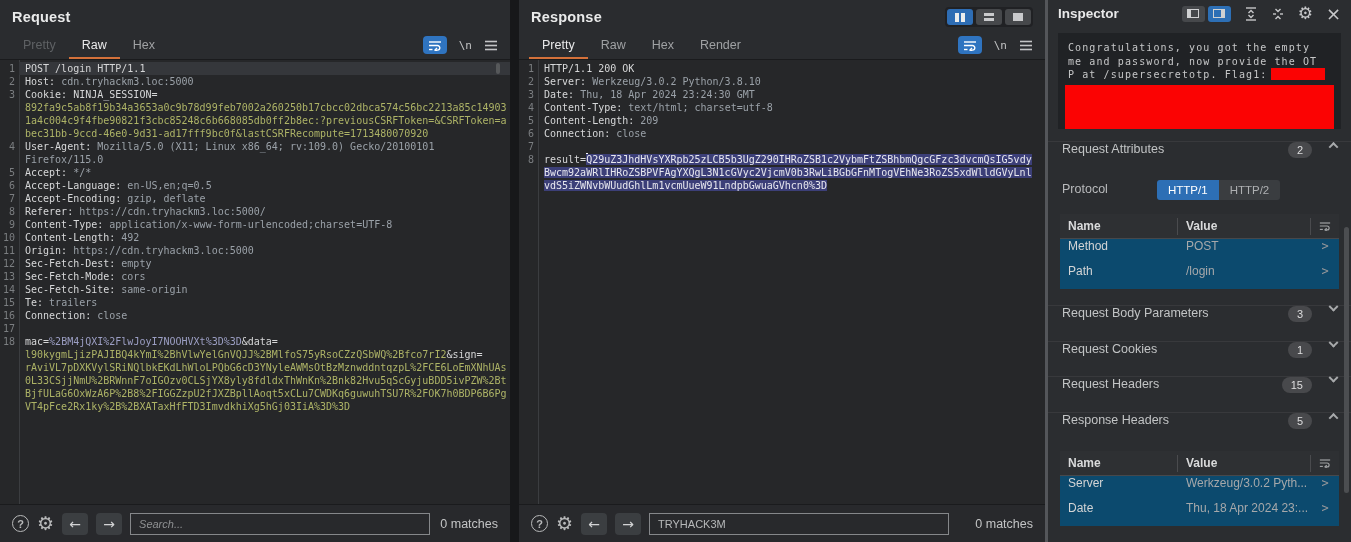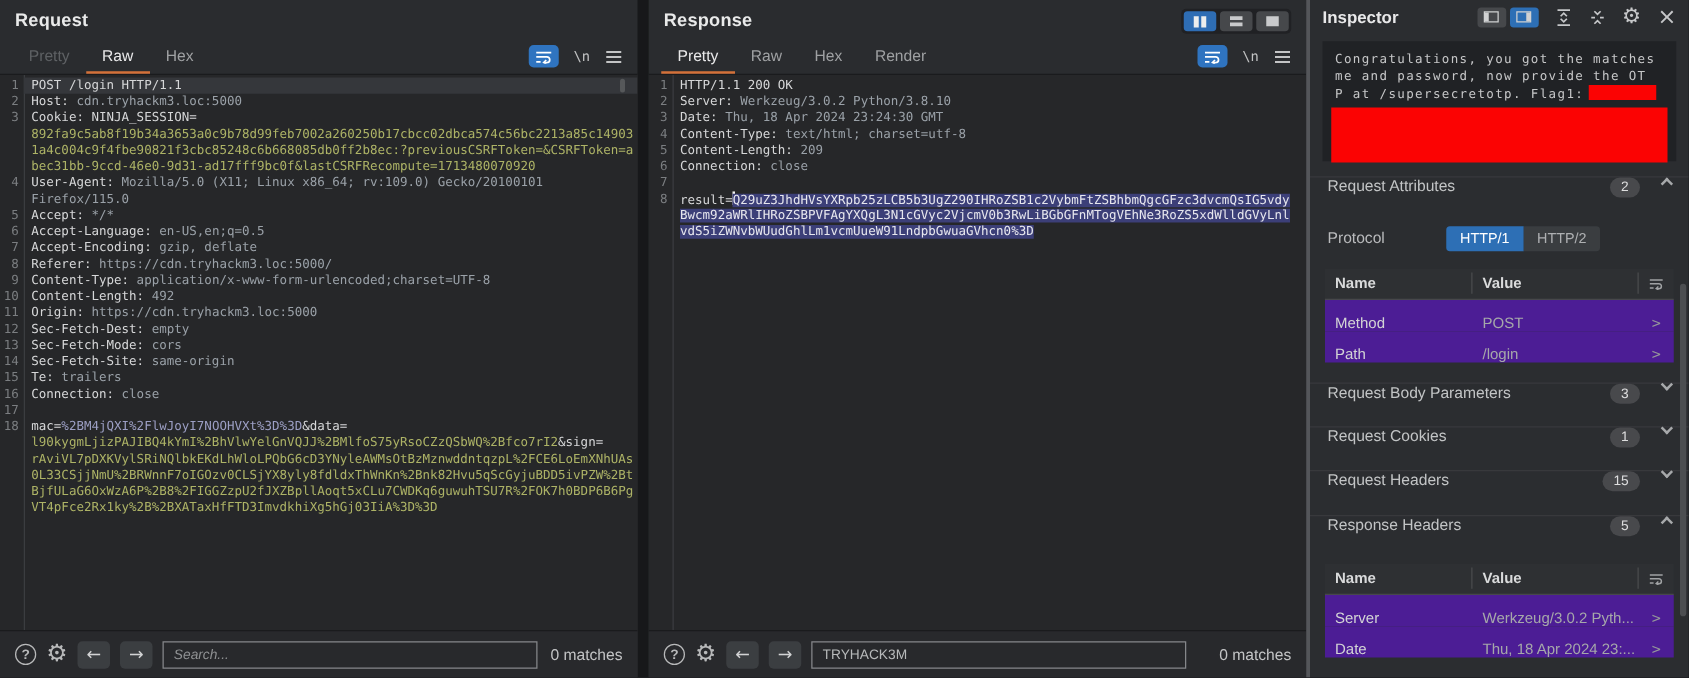--- a/index.html
+++ b/index.html
@@ -94,21 +94,21 @@
   .proto-btn.selected { background:#2d6fb5; color:#ffffff; }
   .proto-btn:first-of-type { border-radius:3px 0 0 3px; }
   .proto-btn:last-of-type  { border-radius:0 3px 3px 0; }
 
   .insp-table { margin:4px 12px 16px; font-size:12px; }
   .t-head { display:flex; background:#2e3033; height:25px; align-items:center; border-bottom:1px solid #47484b; }
   .t-head .th { font-weight:bold; color:#d9dadb; padding-left:8px; }
   .th-name { width:118px; border-right:1px solid #4a4b4e; height:17px; line-height:17px; }
   .th-val  { flex:1; border-right:1px solid #4a4b4e; height:17px; line-height:17px; }
   .th-ico  { width:28px; display:flex; justify-content:center; }
-  .t-row { display:flex; background:#4c1d95; height:25px; align-items:flex-end; }
+  .t-row { display:flex; background:#0c4a6e; height:25px; align-items:flex-start; }
   .td-name { width:118px; padding-left:8px; color:#d3d4d5; }
   .td-val  { flex:1; padding-left:8px; color:#a6a8aa; white-space:nowrap; overflow:hidden; }
   .td-chev { width:28px; text-align:center; color:#95979a; font-family:"DejaVu Sans Mono",monospace; font-size:12px; }
   .insp-scroll { position:absolute; right:2px; top:227px; width:5px; height:266px; background:#4c4e51; border-radius:3px; }
 </style>
 </head>
 <body>
 
 <div class="app">
 
@@ -388,21 +388,21 @@
         <path d="M4.5 2 L7 4.5 L9.5 2"></path>
           <path d="M4.5 12 L7 9.5 L9.5 12"></path>
           <path d="M2 7 H5"></path>
           <path d="M9 7 H12"></path>
       </svg>
       <span class="insp-gear">⚙</span>
       <span class="insp-x">×</span>
     </div>
 
     <div class="decoded">
-      <div>Congratulations, you got the matches</div>
+      <div>Congratulations, you got the empty</div>
       <div>me and password, now provide the OT</div>
       <div><span>P at /supersecretotp. Flag1:</span><span class="red-inline"></span></div>
       <div class="red-block"></div>
     </div>
 
     <div class="sec-head">
       <span class="sec-label">Request Attributes</span>
       <span class="badge">2</span>
       <span class="chev up"></span>
     </div>

